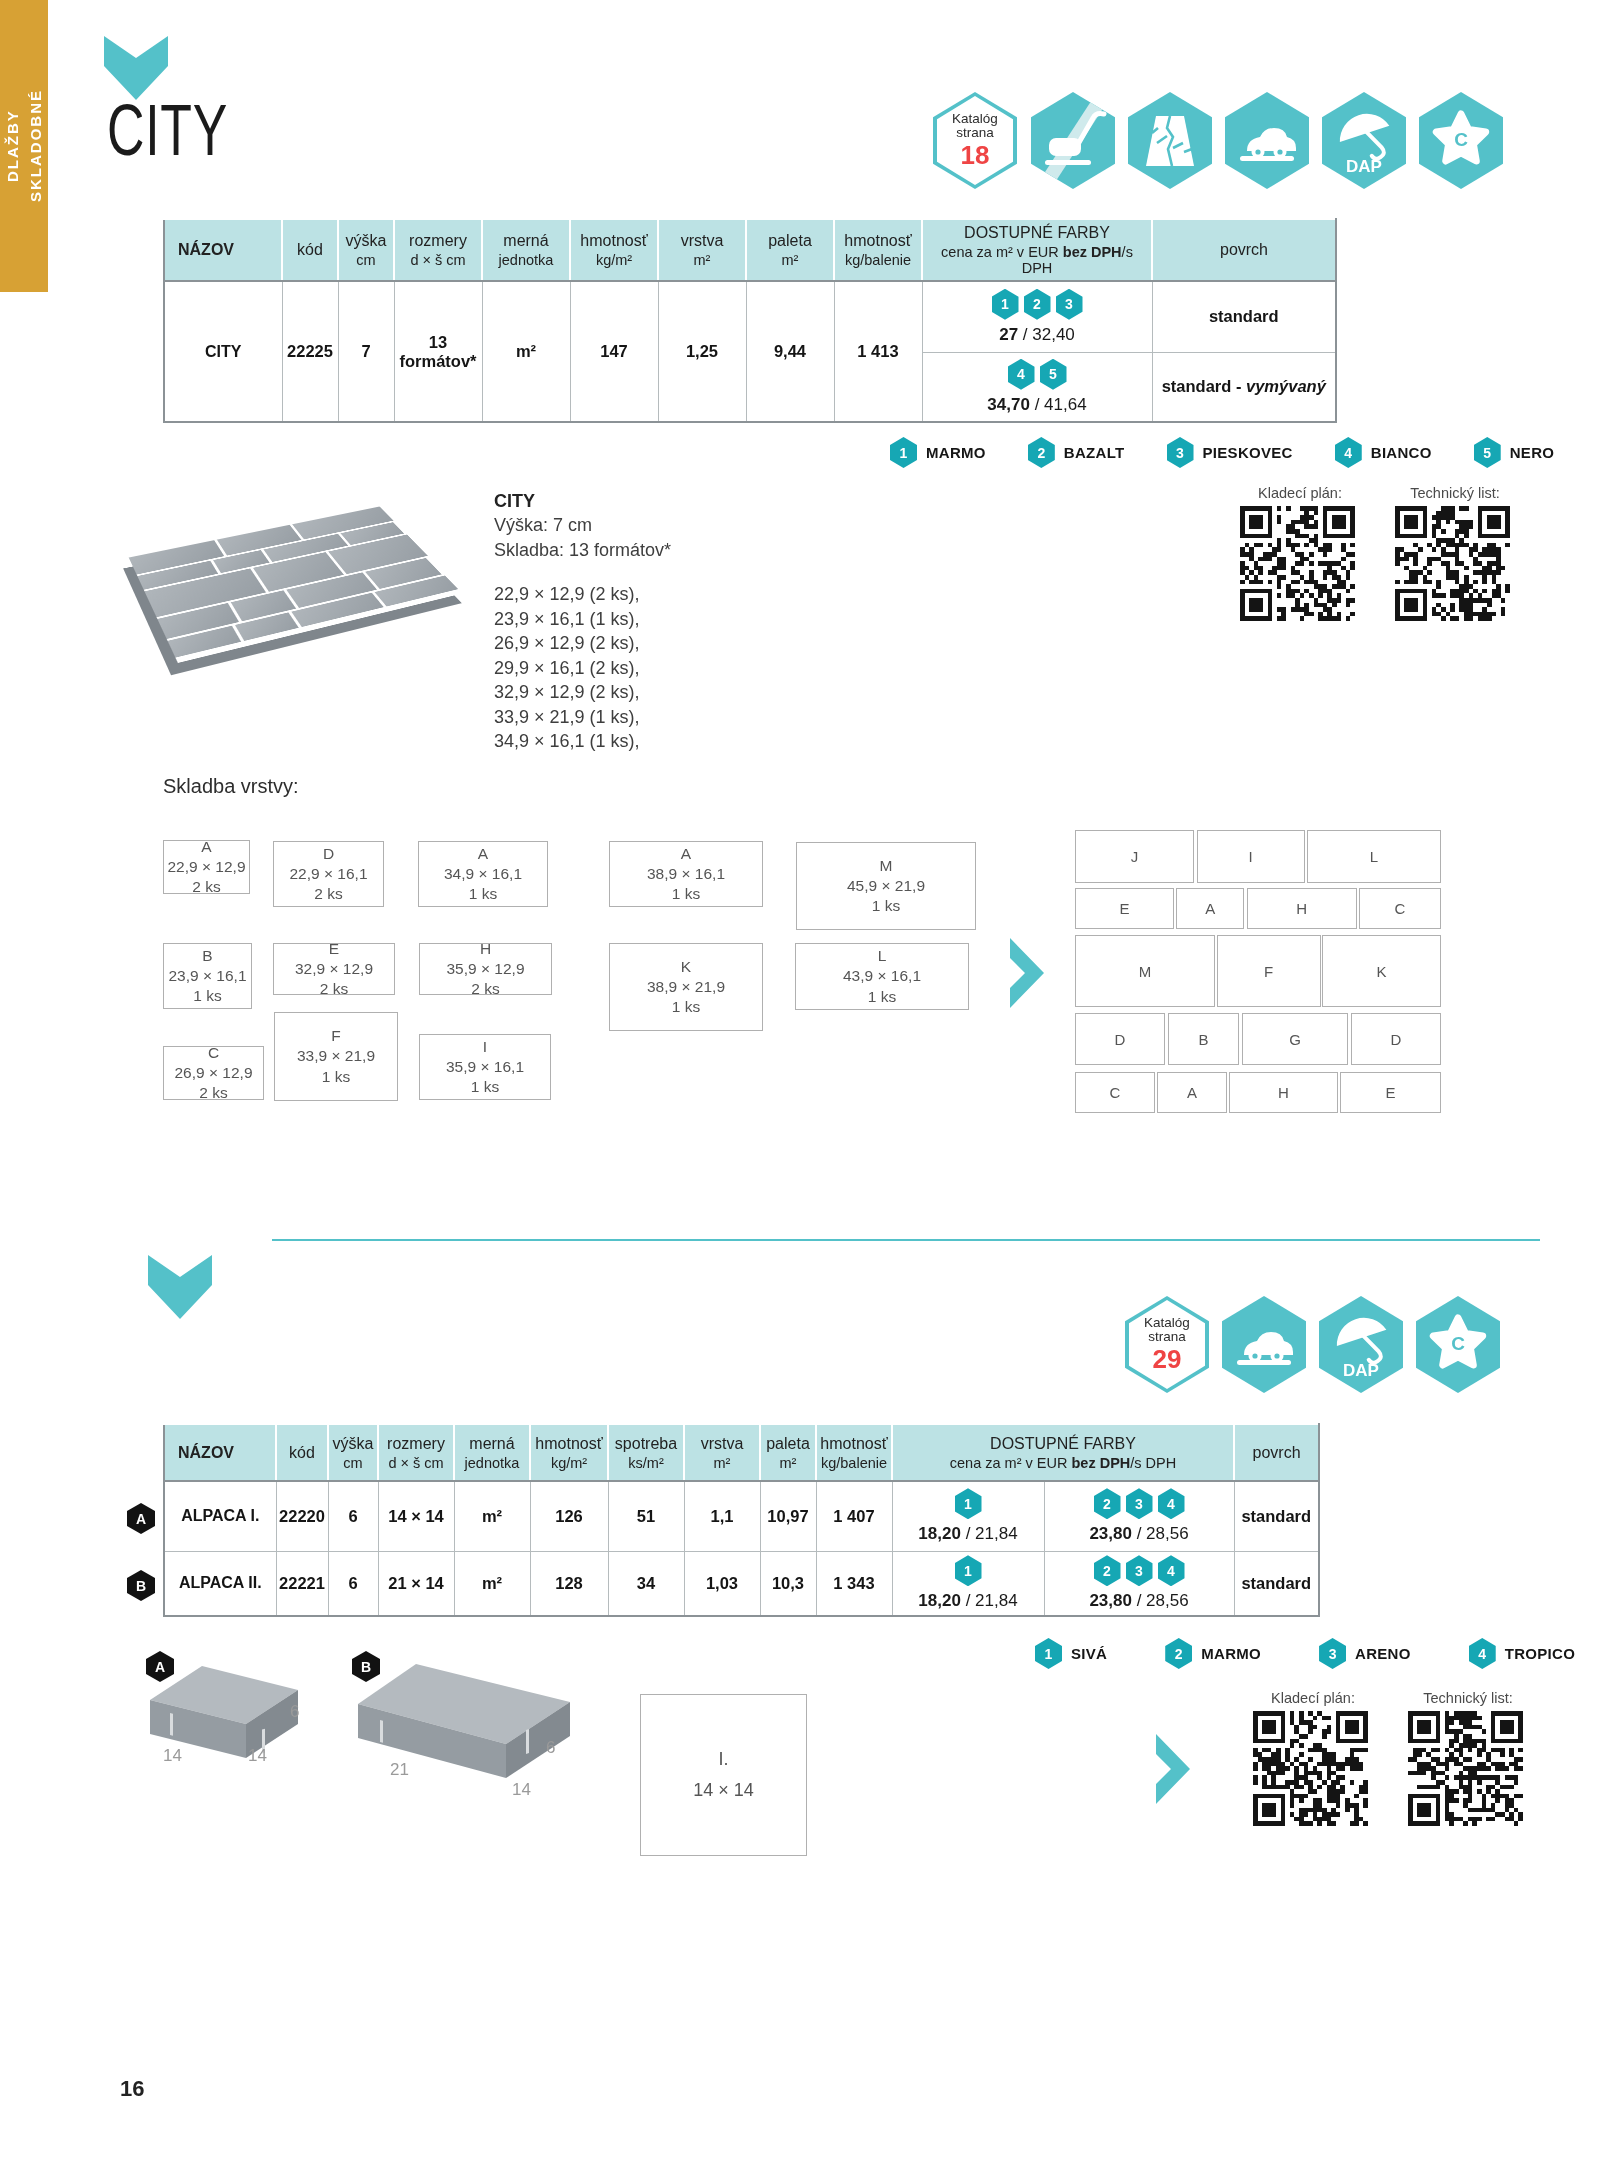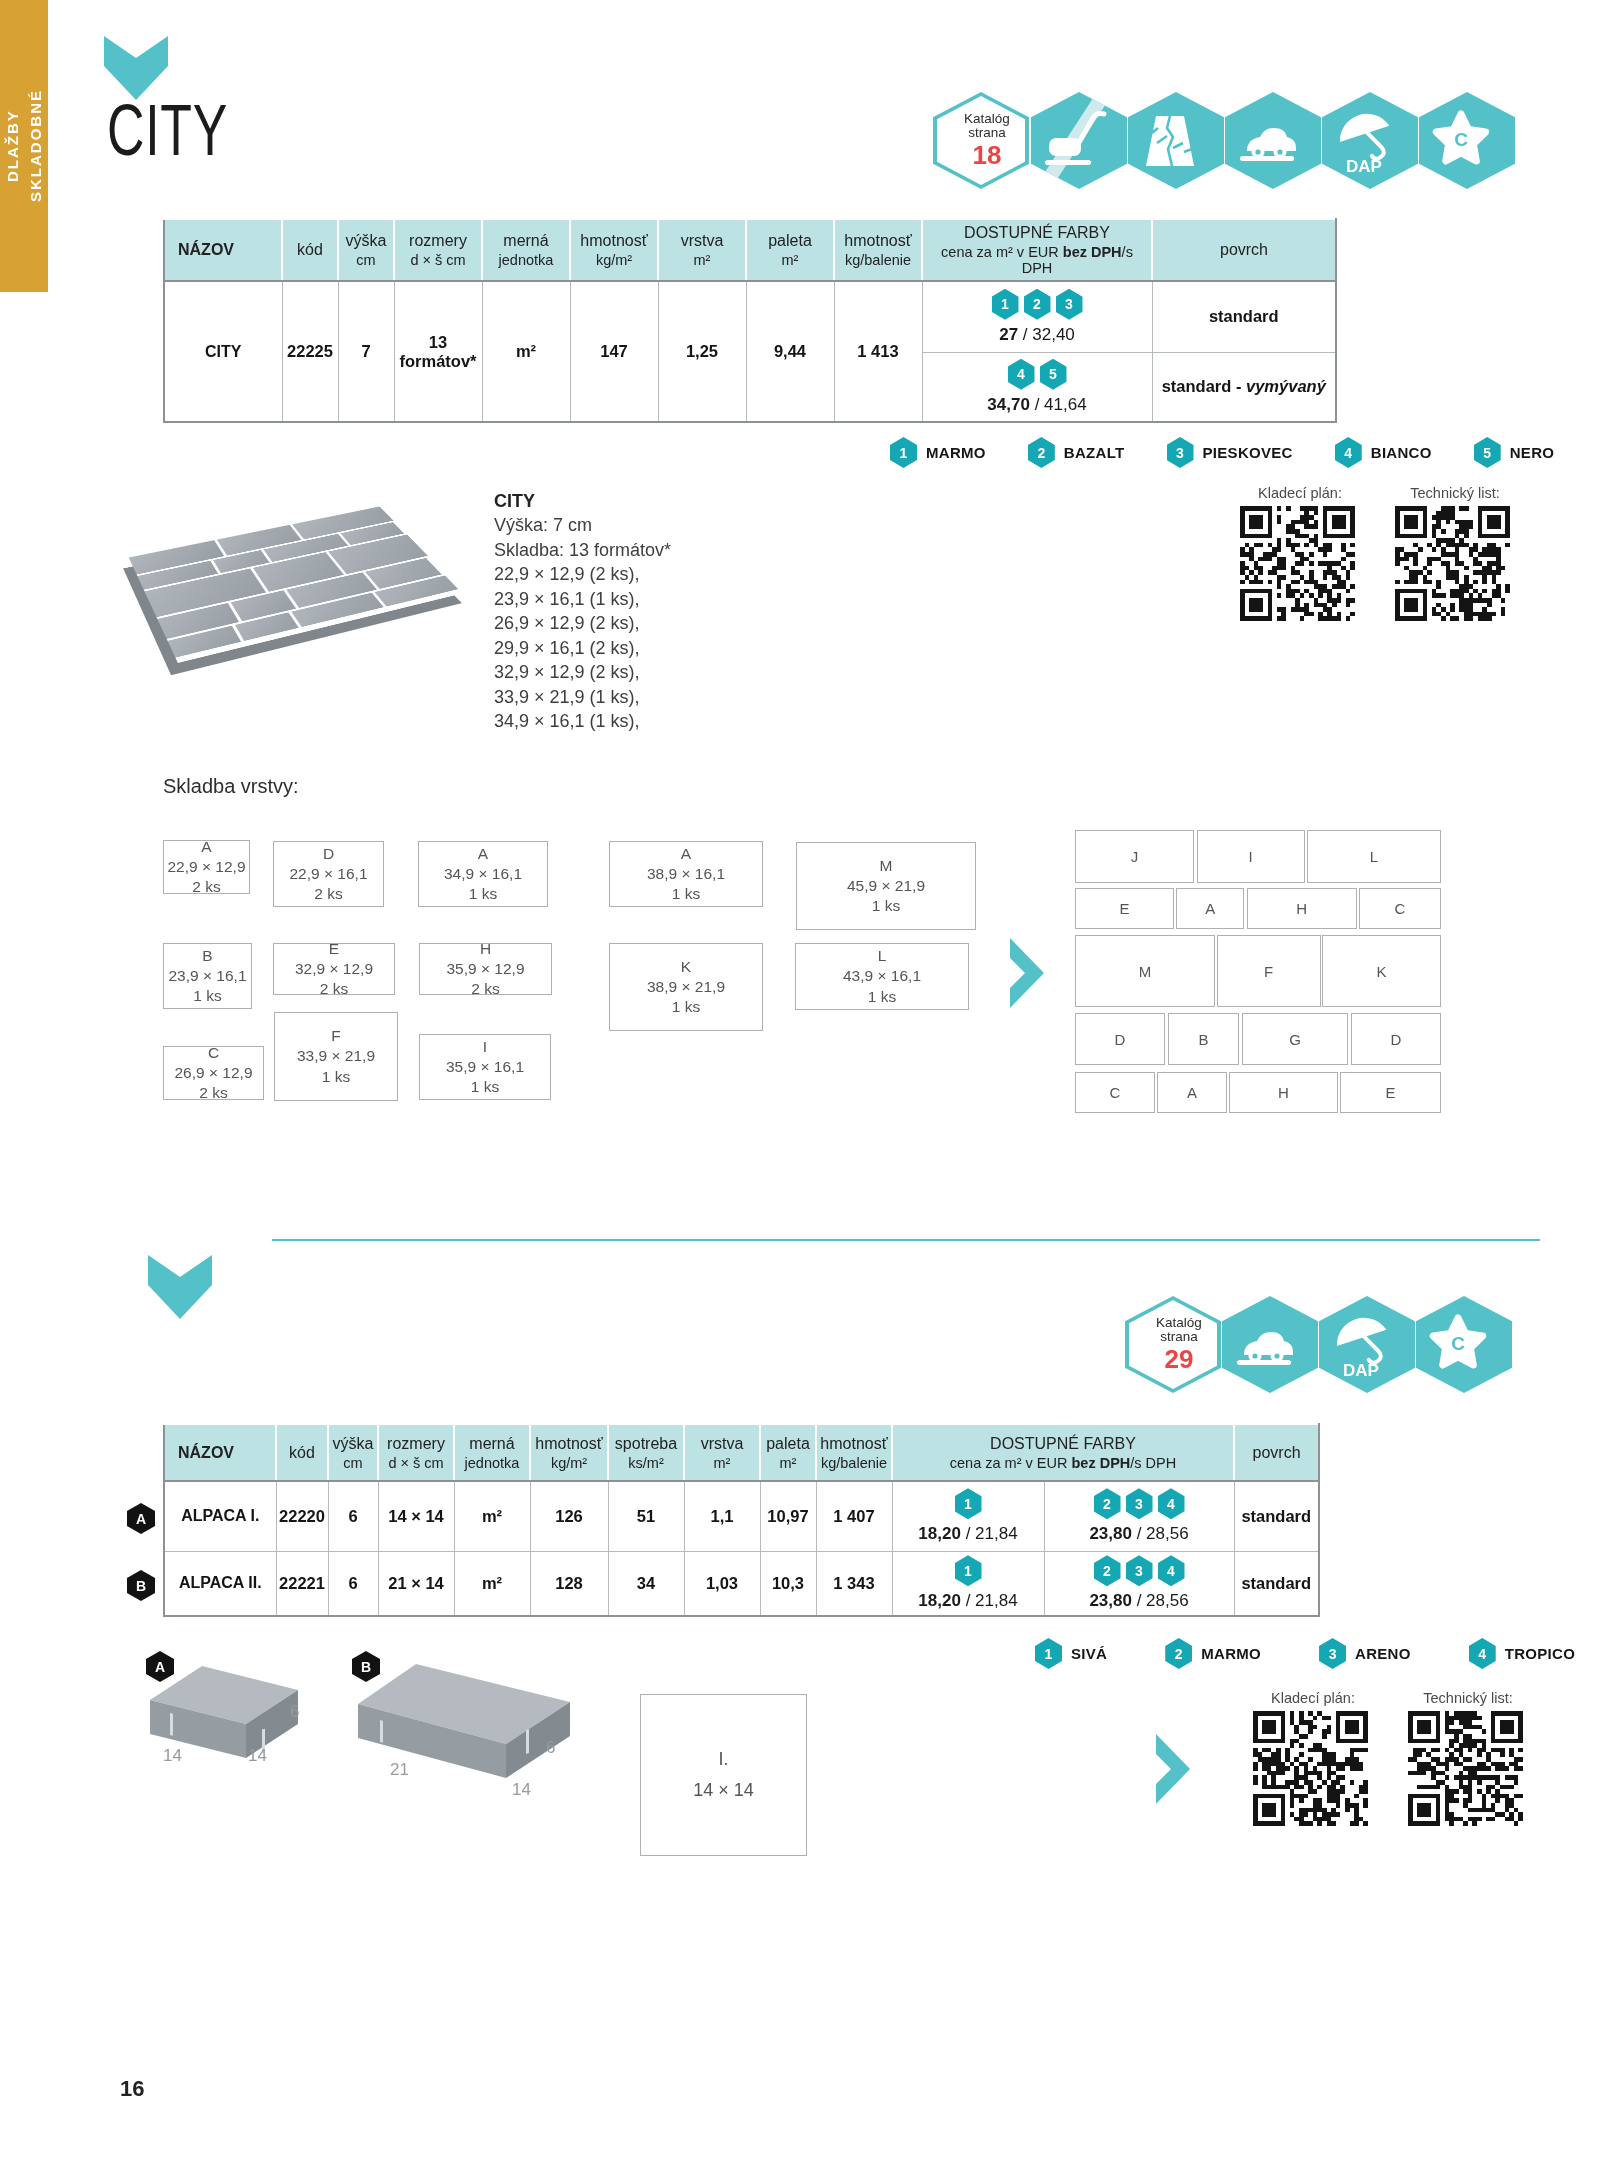--- a/index.html
+++ b/index.html
@@ -1,20 +1,20 @@
 <!DOCTYPE html>
 <html><head>
 <meta charset="utf-8">
 <style>
   html,body{margin:0;padding:0;background:#e8e8e8;}
   .page{position:relative;width:1601px;height:2160px;background:#fff;font-family:"Liberation Sans",sans-serif;color:#333;overflow:hidden;margin:0 auto;}
 
   
   .abs{position:absolute;}
-  .hexclip{clip-path:polygon(50% 0,100% 26%,100% 74%,50% 100%,0 74%,0 26%);padding-left:12px;}
+  .hexclip{clip-path:polygon(50% 0,100% 26%,100% 74%,50% 100%,0 74%,0 26%);}
   .hex-big{width:84px;height:97px;background:#54C1C9;position:absolute;}
   .hex-big svg{position:absolute;left:0;top:0;}
   .hex-katalog{width:84px;height:97px;position:absolute;background:#54C1C9;}
   .hex-katalog .inner{position:absolute;left:4px;top:4px;width:76px;height:89px;background:#fff;display:flex;flex-direction:column;align-items:center;justify-content:center;line-height:1.05;}
   .hex-katalog .kl{font-size:13.5px;color:#2c2c2c;}
   .hex-katalog .kp{font-size:26px;font-weight:bold;color:#ef4444;margin-top:2px;}
   .hex-badge{display:inline-flex;width:27px;height:31px;background:#16A7B4;color:#fff;font-weight:bold;font-size:14px;align-items:center;justify-content:center;clip-path:polygon(50% 0,100% 26%,100% 74%,50% 100%,0 74%,0 26%);}
   .hex-black{display:inline-flex;width:28px;height:31px;background:#121212;color:#fff;font-weight:bold;font-size:14px;align-items:center;justify-content:center;clip-path:polygon(50% 0,100% 26%,100% 74%,50% 100%,0 74%,0 26%);}
 
   .big-title{position:absolute;left:107px;font-size:72px;font-weight:500;color:#1b1b1b;line-height:1;}
@@ -279,21 +279,21 @@
           <div class="b" style="width:84px;"></div>
           <div class="b" style="width:78px;"></div>
         </div>
     </div>
   </div>
 
   <div class="info" style="left:494px;top:489px;">
     <div class="t">CITY</div>
     <div>Výška: 7 cm</div>
     <div>Skladba: 13 formátov*</div>
-    <div style="display:flex;gap:22px;">
+    <div style="display:flex;gap:22px;margin-top:20px;">
       <div>
         <div>22,9 × 12,9  (2 ks),</div>
           <div>23,9 × 16,1  (1 ks),</div>
           <div>26,9 × 12,9  (2 ks),</div>
           <div>29,9 × 16,1  (2 ks),</div>
           <div>32,9 × 12,9  (2 ks),</div>
           <div>33,9 × 21,9  (1 ks),</div>
           <div>34,9 × 16,1  (1 ks),</div>
       </div>
     </div>

